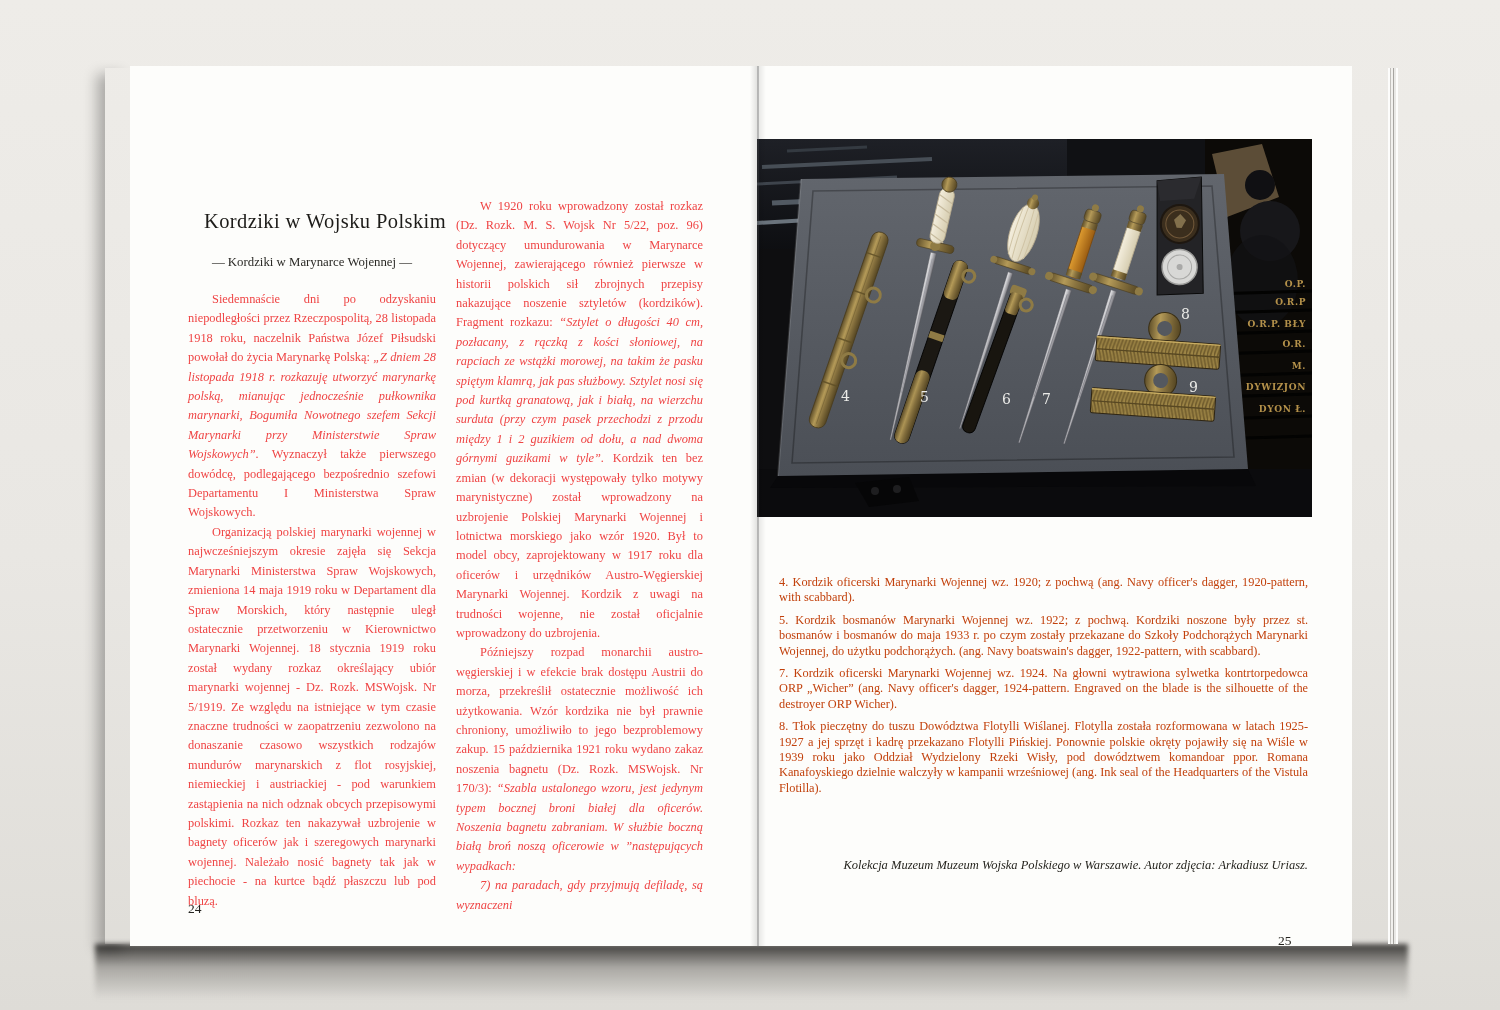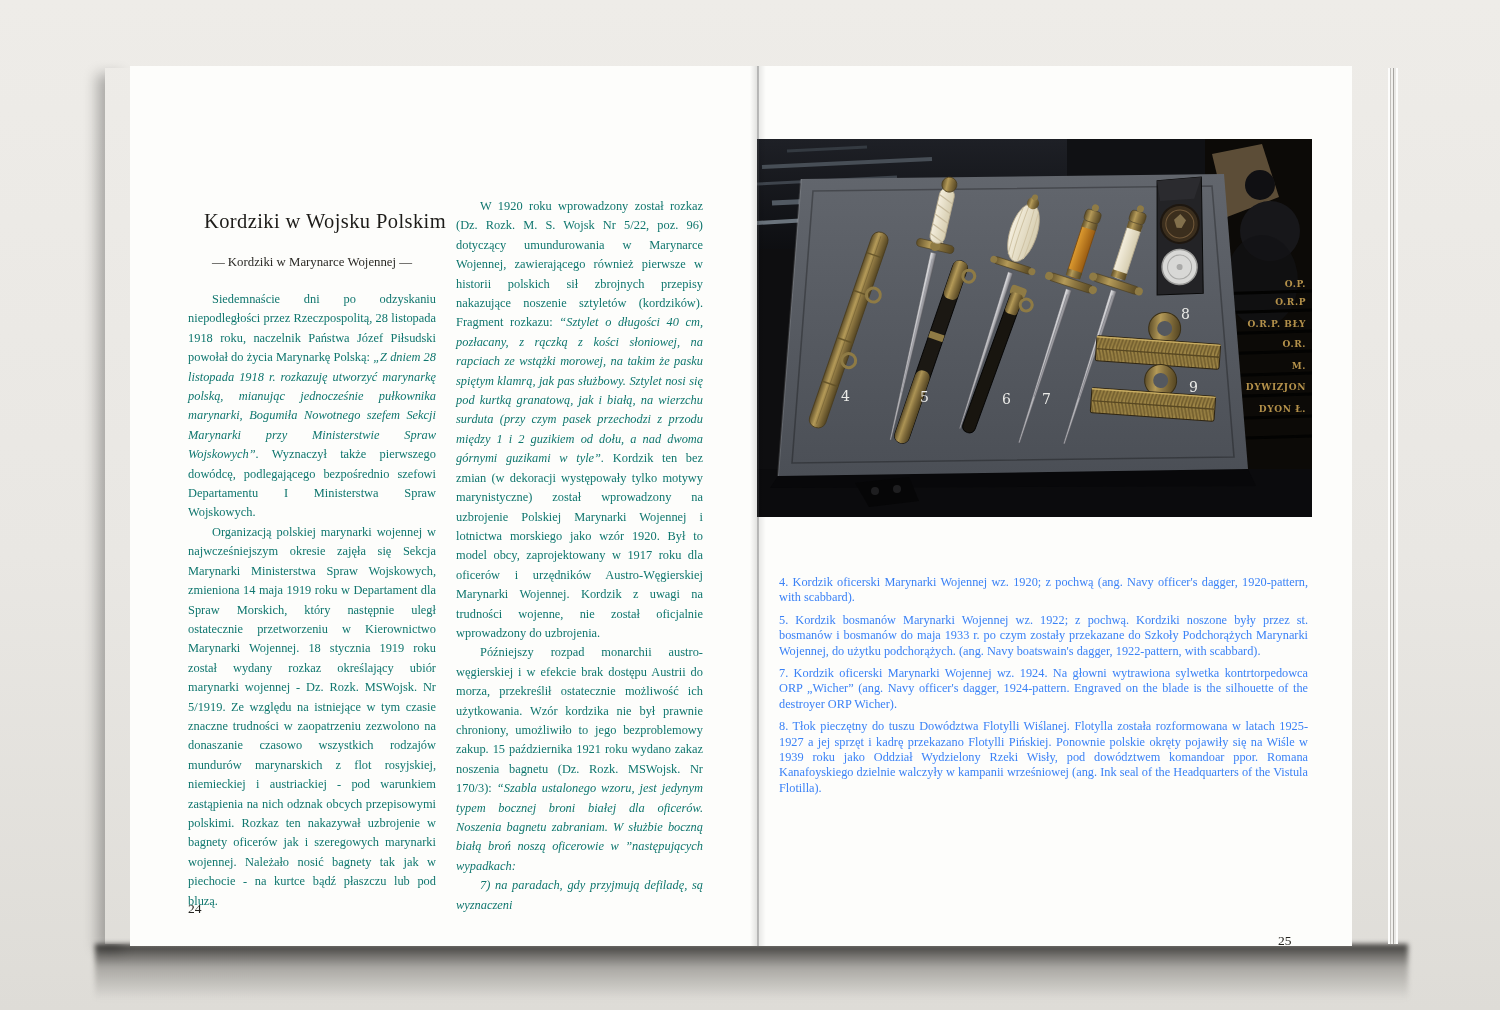--- a/index.html
+++ b/index.html
@@ -33,32 +33,32 @@
   
   .title{position:absolute;left:58px;top:128px;margin:16px;font-size:20.5px;font-weight:normal;
     letter-spacing:.4px;color:#1d1c19;}
   .subtitle{position:absolute;left:58px;top:189px;width:248px;text-align:center;
     font-size:12.8px;color:#2a2925;}
   .col{position:absolute;}
   .col1{left:58px;top:224px;width:248px;}
   .col2{left:326px;top:131px;width:247px;}
   .body-para{
     margin:0;font-size:12.4px;line-height:19.4px;text-align:justify;text-indent:24px;
-    color:#0f766e;hyphens:auto;-webkit-hyphens:auto;
+    color:#ef4444;hyphens:auto;-webkit-hyphens:auto;
   }
   .it{font-style:italic;}
   .pagenum{position:absolute;font-size:13.5px;color:#24231f;}
   .pn-left{left:58px;top:835px;}
   .pn-right{left:556px;top:835px;margin-top:32px;}
   
   .photo{position:absolute;left:35px;top:73px;width:555px;height:378px;background:#101114;}
   .photo svg{display:block;}
   .captions{position:absolute;left:57px;top:509px;width:529px;}
   .caption{margin:0 0 7px 0;font-size:12.3px;line-height:15.4px;text-align:justify;
-    color:#3b82f6;hyphens:auto;-webkit-hyphens:auto;}
+    color:#c2410c;hyphens:auto;-webkit-hyphens:auto;}
   .credit{position:absolute;left:57px;top:792px;width:529px;text-align:right;
     font-style:italic;font-size:12.5px;color:#26251f;}
   
   .ph-num{font-family:"DejaVu Serif", serif;font-size:14px;fill:#ebebe8;}
   .spine{font-family:"DejaVu Serif", serif;font-size:9px;font-weight:bold;fill:#b4914a;letter-spacing:.6px;}
 </style>
 </head>
 <body>
 
 <div class="book">
@@ -287,17 +287,18 @@
           </g>
       </svg>
     </div>
 
     <div class="captions">
         <p class="caption">4. Kordzik oficerski Marynarki Wojennej wz. 1920; z pochwą (ang. Navy officer's dagger, 1920-pattern, with scabbard).</p>
         <p class="caption">5. Kordzik bosmanów Marynarki Wojennej wz. 1922; z pochwą. Kordziki noszone były przez st. bosmanów i bosmanów do maja 1933 r. po czym zostały przekazane do Szkoły Podchorążych Marynarki Wojennej, do użytku podchorążych. (ang. Navy boatswain's dagger, 1922-pattern, with scabbard).</p>
         <p class="caption">7. Kordzik oficerski Marynarki Wojennej wz. 1924. Na głowni wytrawiona sylwetka kontrtorpedowca ORP „Wicher” (ang. Navy officer's dagger, 1924-pattern. Engraved on the blade is the silhouette of the destroyer ORP Wicher).</p>
         <p class="caption">8. Tłok pieczętny do tuszu Dowództwa Flotylli Wiślanej. Flotylla została rozformowana w latach 1925-1927 a jej sprzęt i kadrę przekazano Flotylli Pińskiej. Ponownie polskie okręty pojawiły się na Wiśle w 1939 roku jako Oddział Wydzielony Rzeki Wisły, pod dowództwem komandoar ppor. Romana Kanafoyskiego dzielnie walczyły w kampanii wrześniowej (ang. Ink seal of the Headquarters of the Vistula Flotilla).</p>
       </div>
+    <div class="credit">Kolekcja Muzeum Muzeum Wojska Polskiego w Warszawie. Autor zdjęcia: Arkadiusz Uriasz.</div>
     <div class="pagenum pn-right">25</div>
   </div>
 
   <div class="edge-right"></div>
 </div>
 
 </body></html>

